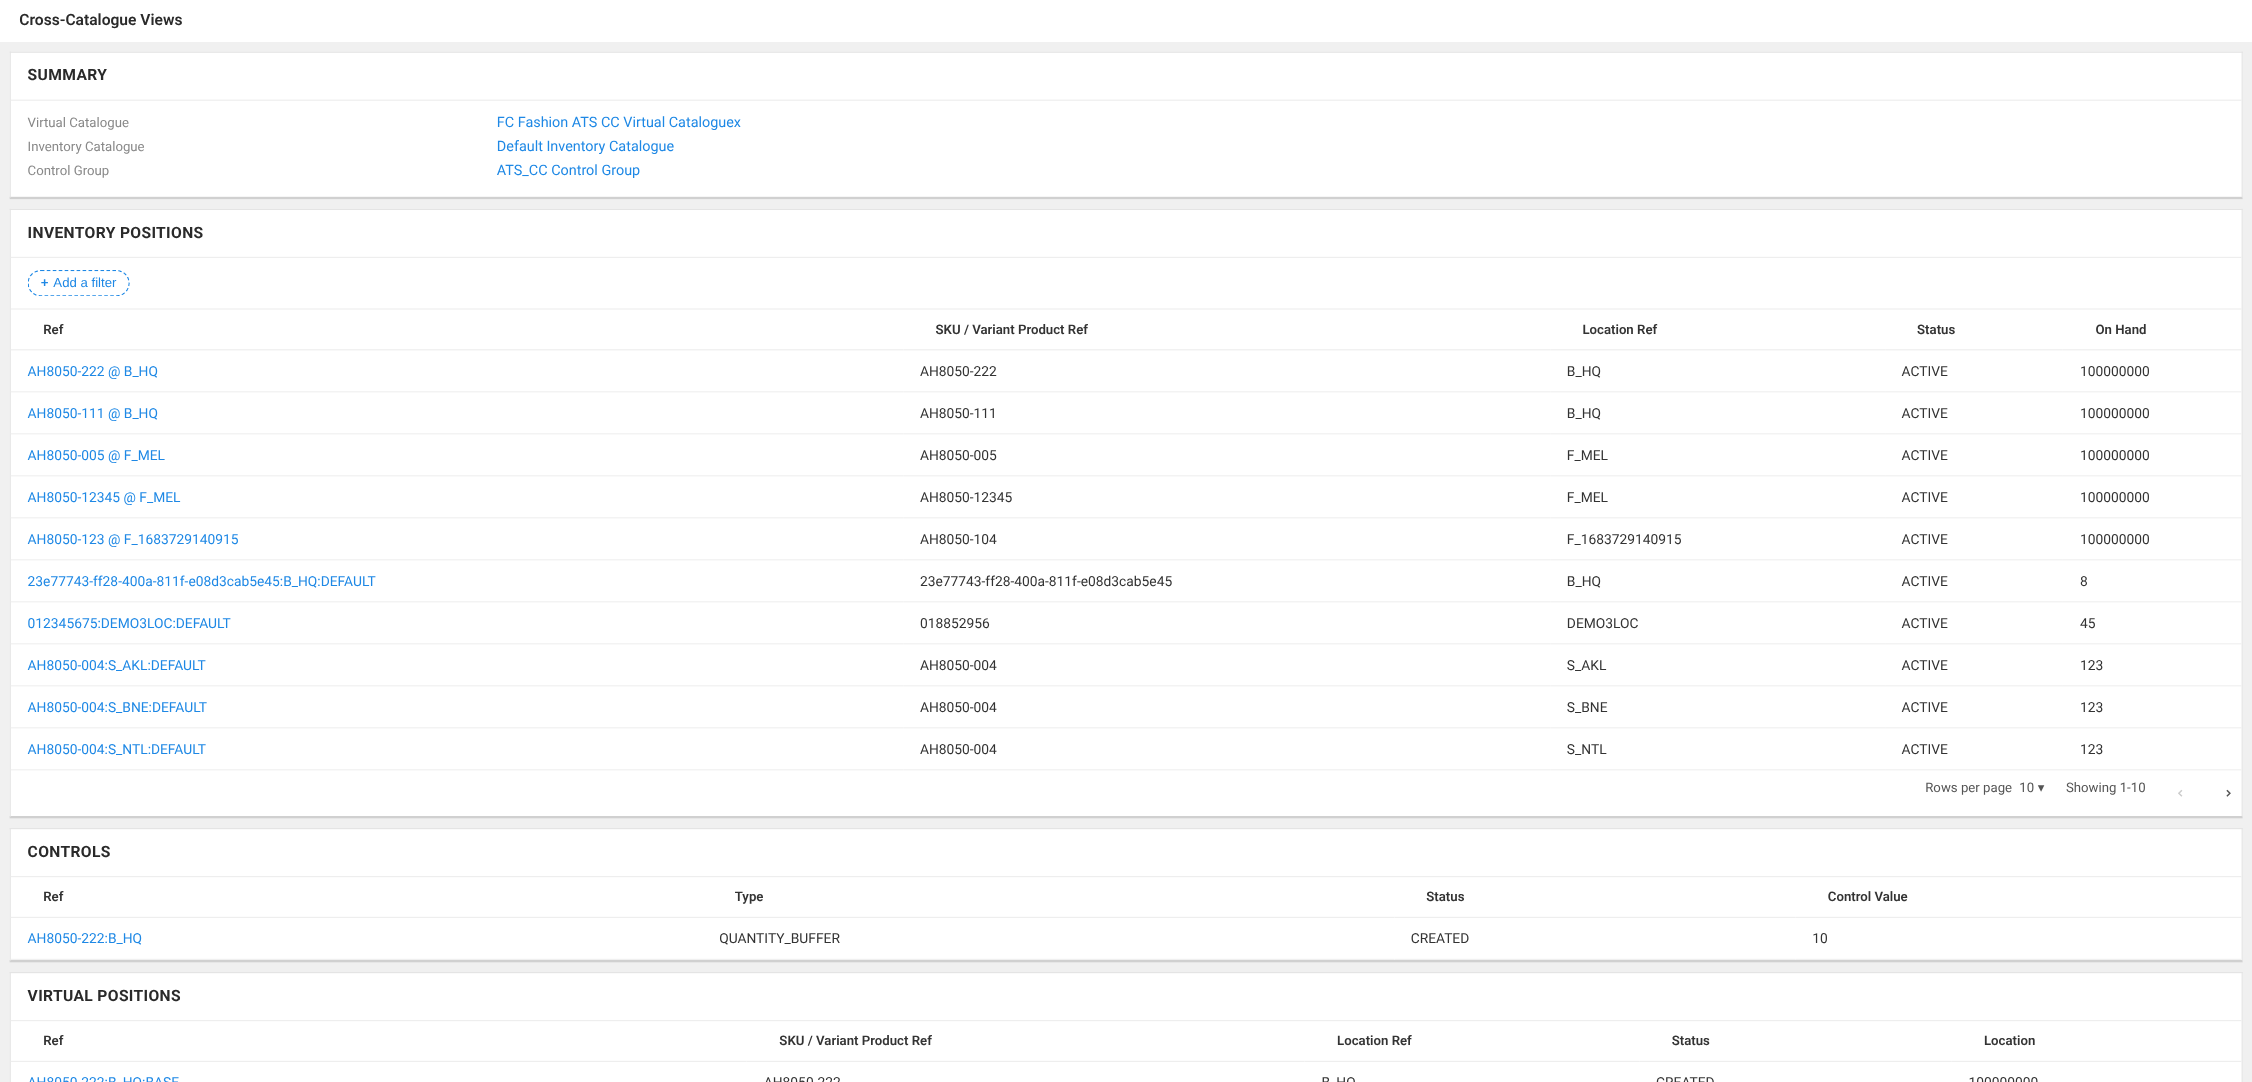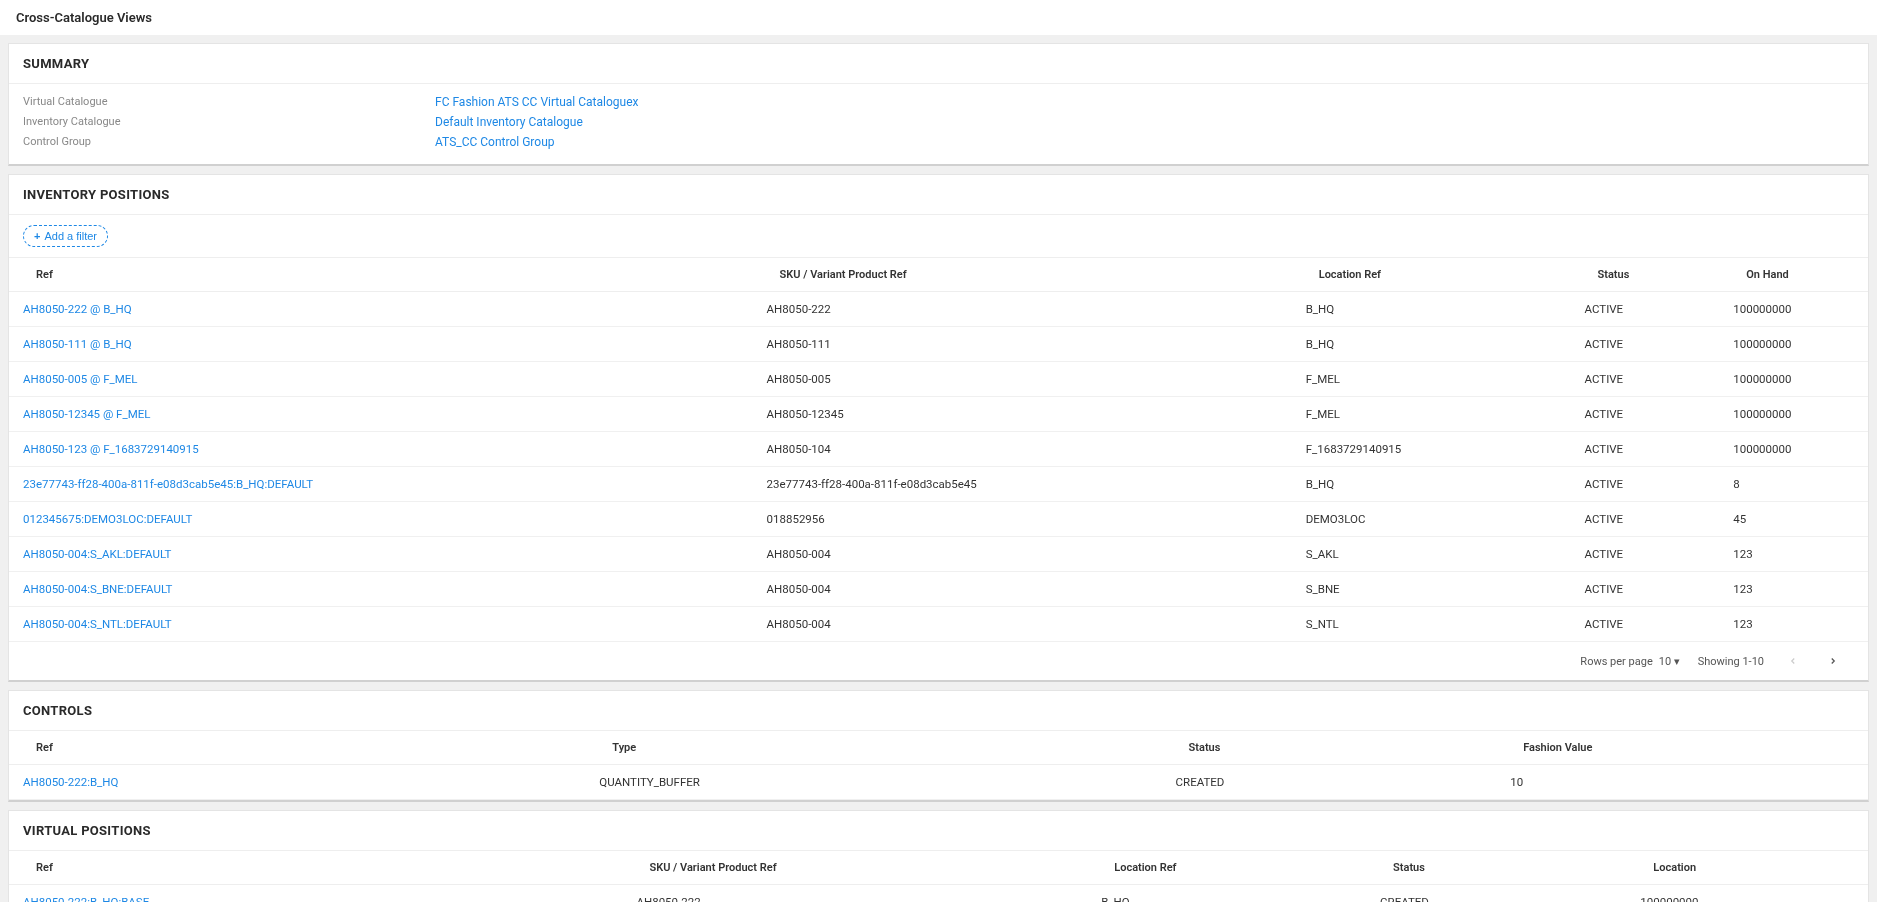--- a/index.html
+++ b/index.html
@@ -27,32 +27,32 @@
     font-size: 13px;
     font-weight: 700;
     color: #2a2a2a;
     padding: 12px 14px;
     border-bottom: 1px solid #eee;
     letter-spacing: 0.3px;
   }
   .summary-body { padding: 8px 14px 12px; }
   .summary-row {
     display: flex;
-    align-items: flex-start;
+    align-items: center;
     padding: 3px 0;
+    gap: 11px;
   }
   .summary-label {
     width: 380px;
     color: #888;
     font-size: 11px;
   }
   .summary-value {
     color: #1e88e5;
     font-size: 12px;
-    margin-left: 32px;
   }
   .filters-bar { padding: 10px 14px; border-bottom: 1px solid #eee; }
   .add-filter-btn {
     display: inline-flex;
     align-items: center;
     gap: 4px;
     padding: 4px 10px;
     border: 1px dashed #1e88e5;
     border-radius: 12px;
     color: #1e88e5;
@@ -77,23 +77,23 @@
     border-bottom: 1px solid #f0f0f0;
     color: #333;
     overflow: hidden;
     text-overflow: ellipsis;
     white-space: nowrap;
   }
   td.link { color: #1e88e5; cursor: pointer; }
   .pagination {
     display: flex;
     justify-content: flex-end;
-    align-items: center;
+    align-items: flex-start;
     gap: 18px;
-    padding: 8px 24px;
+    padding: 8px 0;
     font-size: 11px;
     color: #555;
   }
   .rows-per-page { display: flex; align-items: center; gap: 6px; }
   .page-size {
     display: inline-flex;
     align-items: center;
     gap: 3px;
     cursor: pointer;
   }
@@ -277,21 +277,21 @@
           <col class="c1">
           <col class="c2">
           <col class="c3">
           <col class="c4">
         </colgroup>
       <thead>
         <tr>
           <th>Ref</th>
           <th>Type</th>
           <th>Status</th>
-          <th>Fashion Value</th>
+          <th>Control Value</th>
         </tr>
       </thead>
       <tbody id="controls-body">
           <tr>
             <td class="link">AH8050-222:B_HQ</td>
             <td>QUANTITY_BUFFER</td>
             <td>CREATED</td>
             <td>10</td>
           </tr>
         </tbody>

